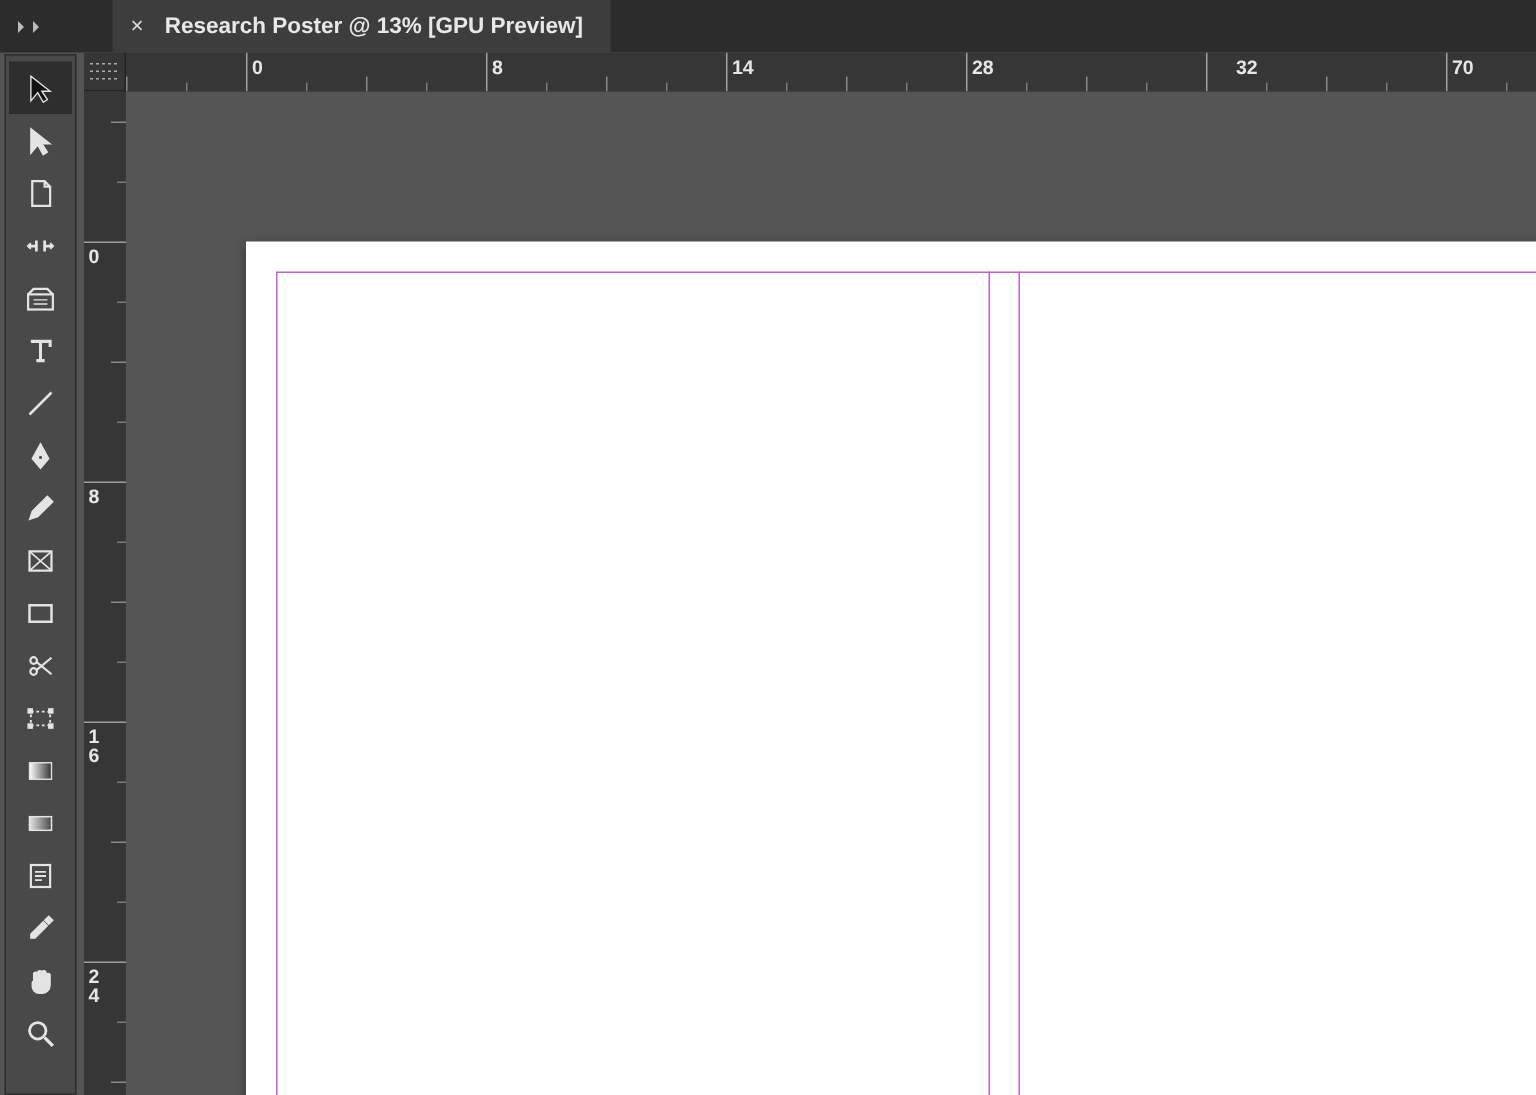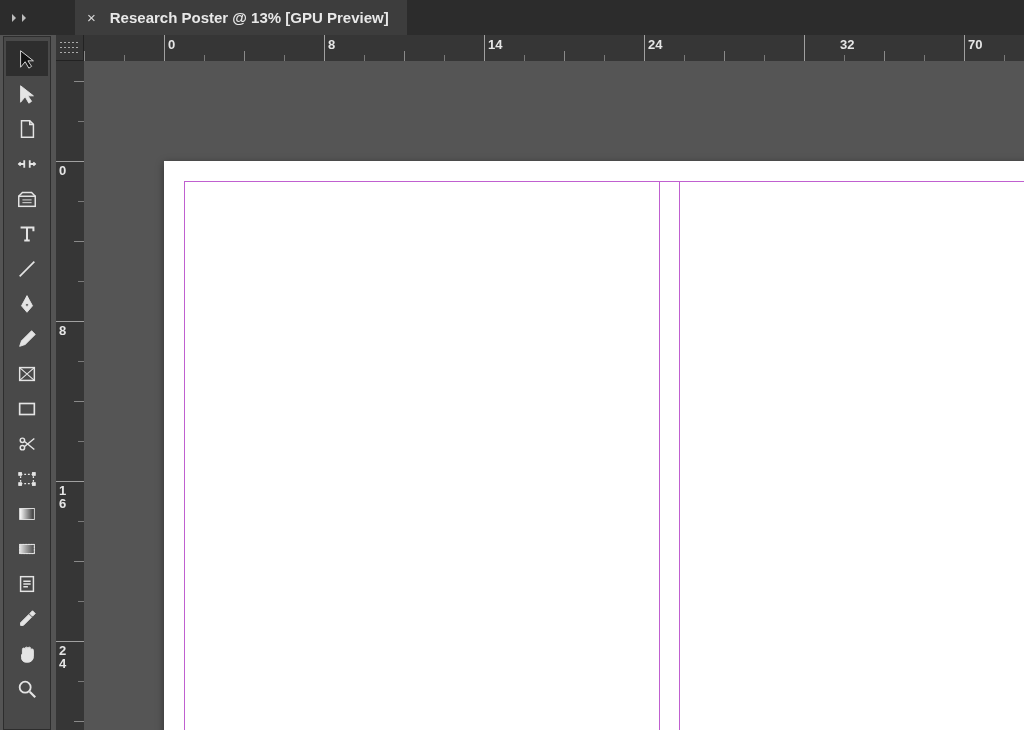--- a/index.html
+++ b/index.html
@@ -403,23 +403,23 @@
         <div class="r3"></div>
     </div>
     <div class="ruler-h" id="rulerH">
         <div class="tick-major-h" style="left: 80px;"></div>
         <div class="tick-label-h" style="left: 80px;">0</div>
         <div class="tick-major-h" style="left: 240px;"></div>
         <div class="tick-label-h" style="left: 240px;">8</div>
         <div class="tick-major-h" style="left: 400px;"></div>
         <div class="tick-label-h" style="left: 400px;">14</div>
         <div class="tick-major-h" style="left: 560px;"></div>
-        <div class="tick-label-h" style="left: 560px;">24</div>
+        <div class="tick-label-h" style="left: 560px;">28</div>
         <div class="tick-major-h" style="left: 720px;"></div>
-        <div class="tick-label-h" style="left: 752px;">32</div>
+        <div class="tick-label-h" style="left: 736px;">32</div>
         <div class="tick-major-h" style="left: 880px;"></div>
         <div class="tick-label-h" style="left: 880px;">70</div>
         <div class="tick-sub-h" style="left: 0px;"></div>
         <div class="tick-sub2-h" style="left: 40px;"></div>
         <div class="tick-sub2-h" style="left: 120px;"></div>
         <div class="tick-sub-h" style="left: 160px;"></div>
         <div class="tick-sub2-h" style="left: 200px;"></div>
         <div class="tick-sub2-h" style="left: 280px;"></div>
         <div class="tick-sub-h" style="left: 320px;"></div>
         <div class="tick-sub2-h" style="left: 360px;"></div>

